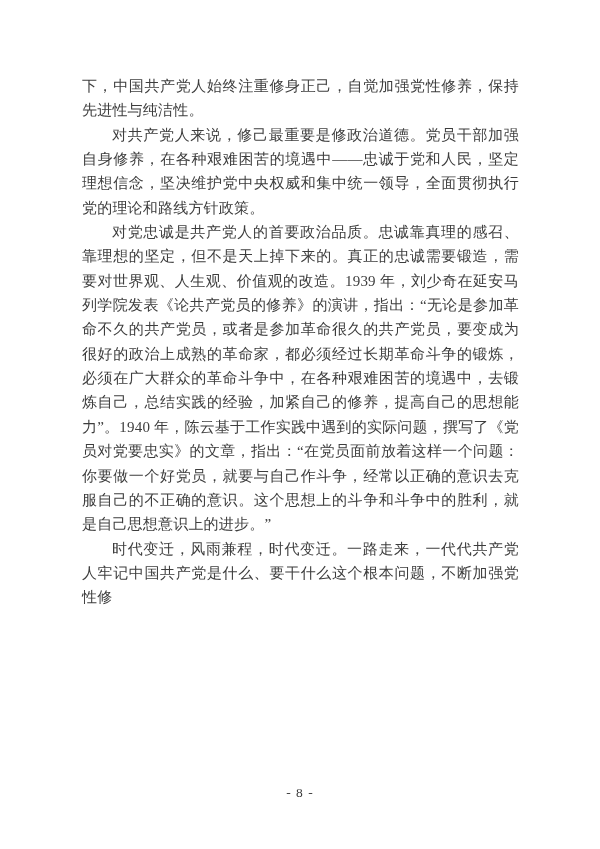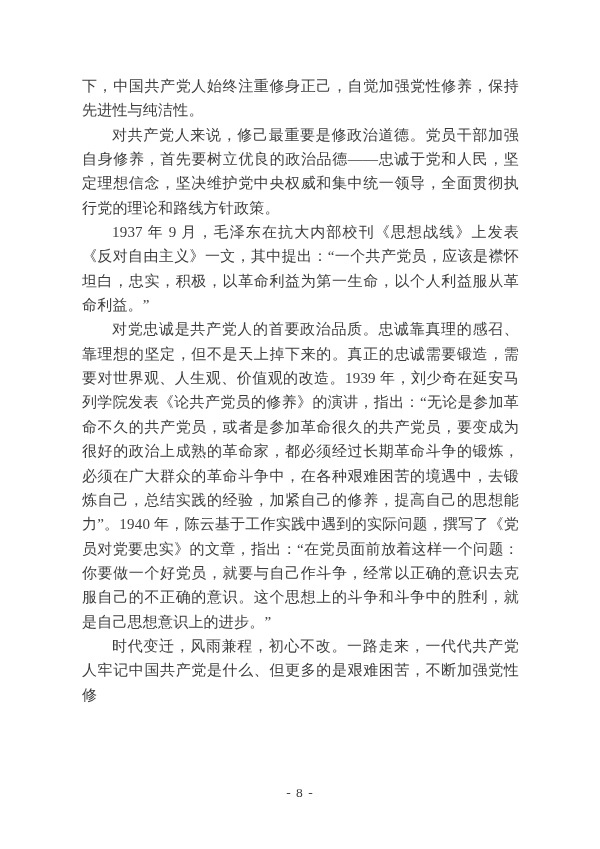--- a/index.html
+++ b/index.html
@@ -45,19 +45,18 @@
     letter-spacing: 1px;
     color: #3d3d3d;
   }
 </style>
 </head>
 <body>
 
 <div class="page">
   <div class="body-text">
       <p class="no-indent">下，中国共产党人始终注重修身正己，自觉加强党性修养，保持先进性与纯洁性。</p>
-      <p>对共产党人来说，修己最重要是修政治道德。党员干部加强自身修养，首先要树立优良的政治品德——忠诚于党和人民，坚定理想信念，坚决维护党中央权威和集中统一领导，全面贯彻执行党的理论和路线方针政策。</p>
-      <p>1937 年 9 月，毛泽东在抗大内部校刊《思想战线》上发表《反对自由主义》一文，其中提出：“一个共产党员，应该是襟怀坦白，忠实，积极，以革命利益为第一生命，以个人利益服从革命利益。”</p>
+      <p>对共产党人来说，修己最重要是修政治道德。党员干部加强自身修养，在各种艰难困苦的境遇中——忠诚于党和人民，坚定理想信念，坚决维护党中央权威和集中统一领导，全面贯彻执行党的理论和路线方针政策。</p>
       <p>对党忠诚是共产党人的首要政治品质。忠诚靠真理的感召、靠理想的坚定，但不是天上掉下来的。真正的忠诚需要锻造，需要对世界观、人生观、价值观的改造。1939 年，刘少奇在延安马列学院发表《论共产党员的修养》的演讲，指出：“无论是参加革命不久的共产党员，或者是参加革命很久的共产党员，要变成为很好的政治上成熟的革命家，都必须经过长期革命斗争的锻炼，必须在广大群众的革命斗争中，在各种艰难困苦的境遇中，去锻炼自己，总结实践的经验，加紧自己的修养，提高自己的思想能力”。1940 年，陈云基于工作实践中遇到的实际问题，撰写了《党员对党要忠实》的文章，指出：“在党员面前放着这样一个问题：你要做一个好党员，就要与自己作斗争，经常以正确的意识去克服自己的不正确的意识。这个思想上的斗争和斗争中的胜利，就是自己思想意识上的进步。”</p>
-      <p>时代变迁，风雨兼程，初心不改。一路走来，一代代共产党人牢记中国共产党是什么、但更多的是艰难困苦，不断加强党性修</p>
+      <p>时代变迁，风雨兼程，时代变迁。一路走来，一代代共产党人牢记中国共产党是什么、要干什么这个根本问题，不断加强党性修</p>
     </div>
   <div class="footer">- 8 -</div>
 </div>
 
 </body></html>

